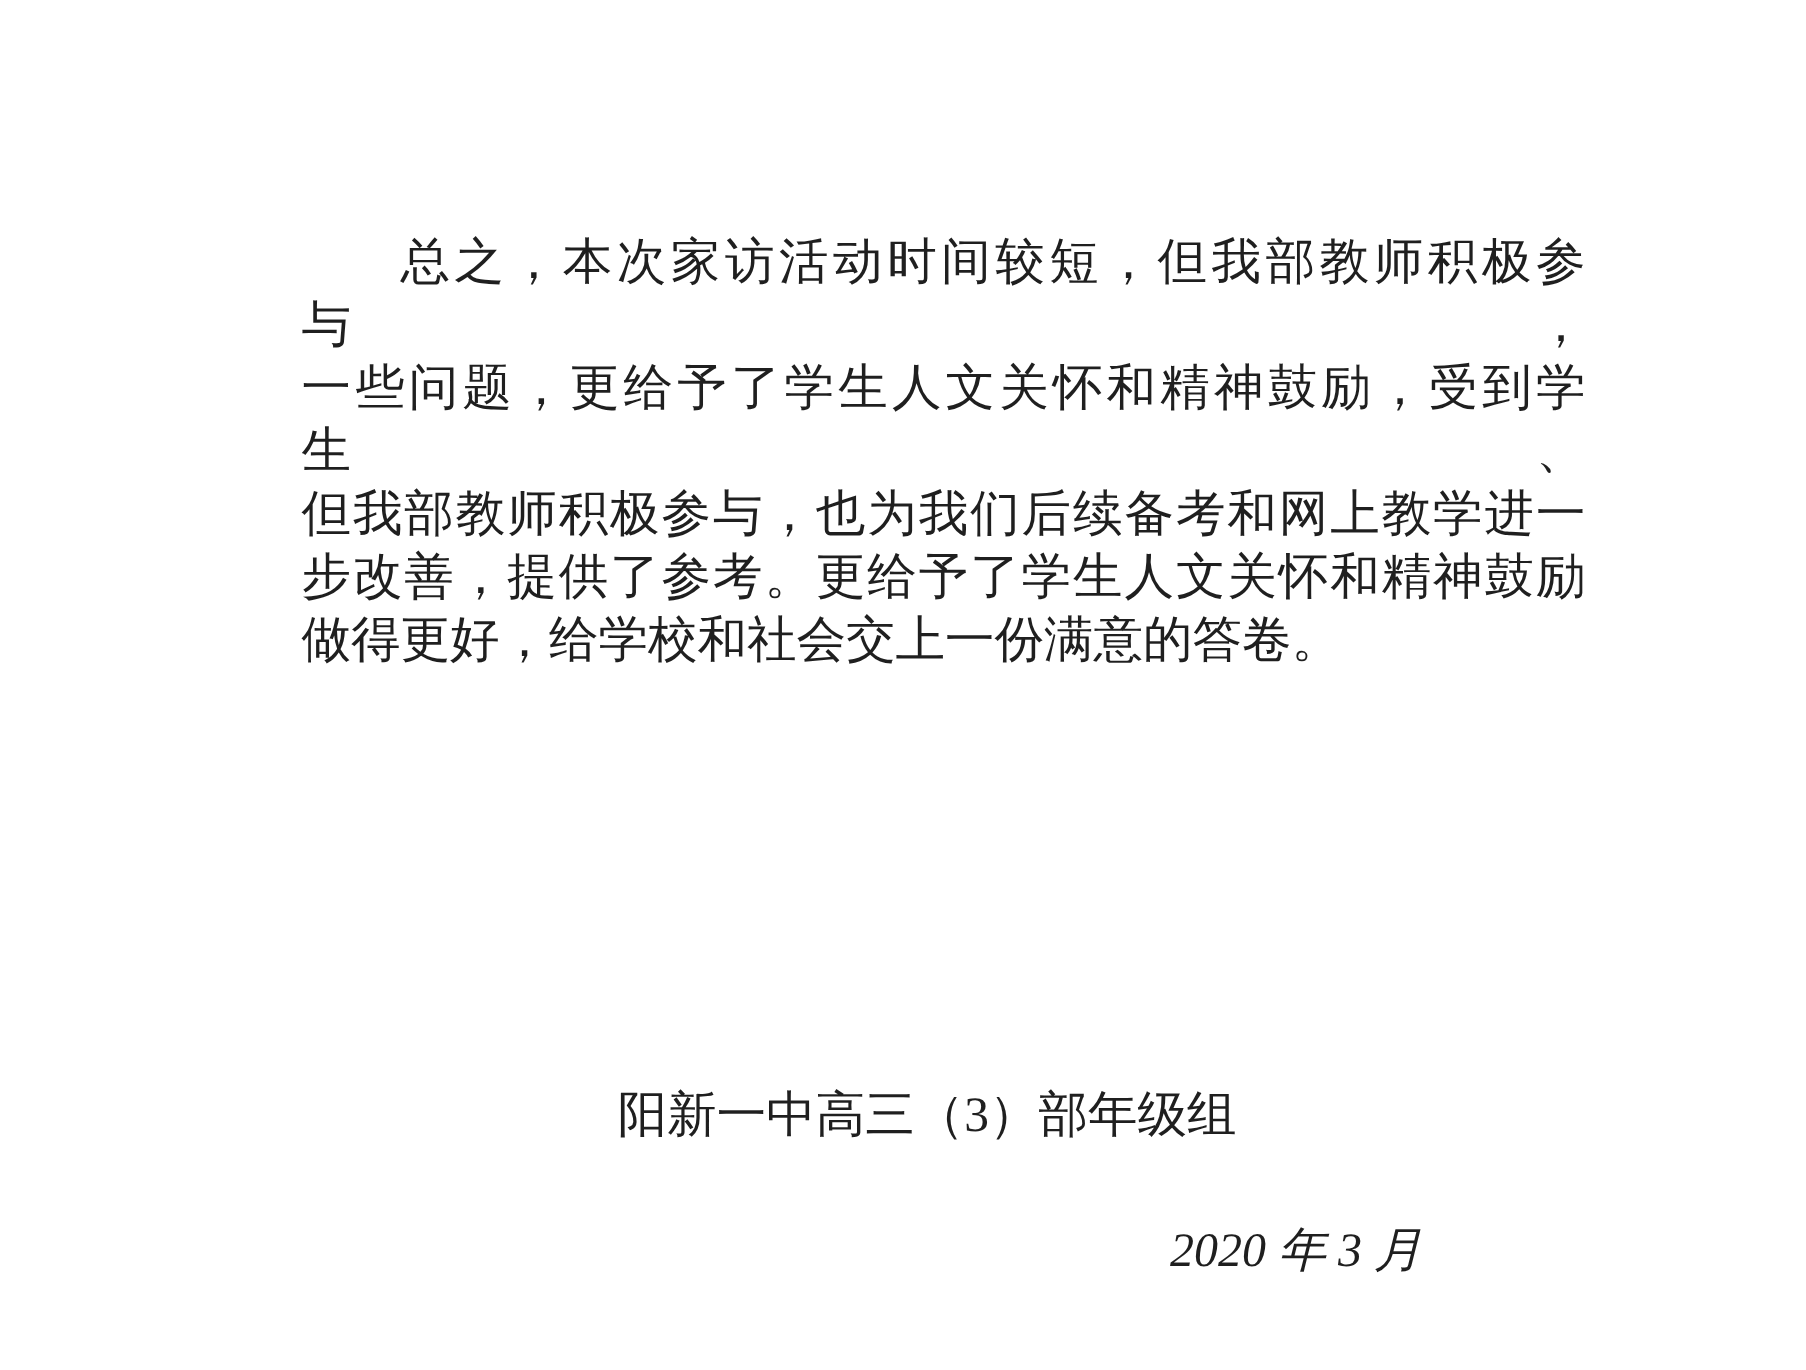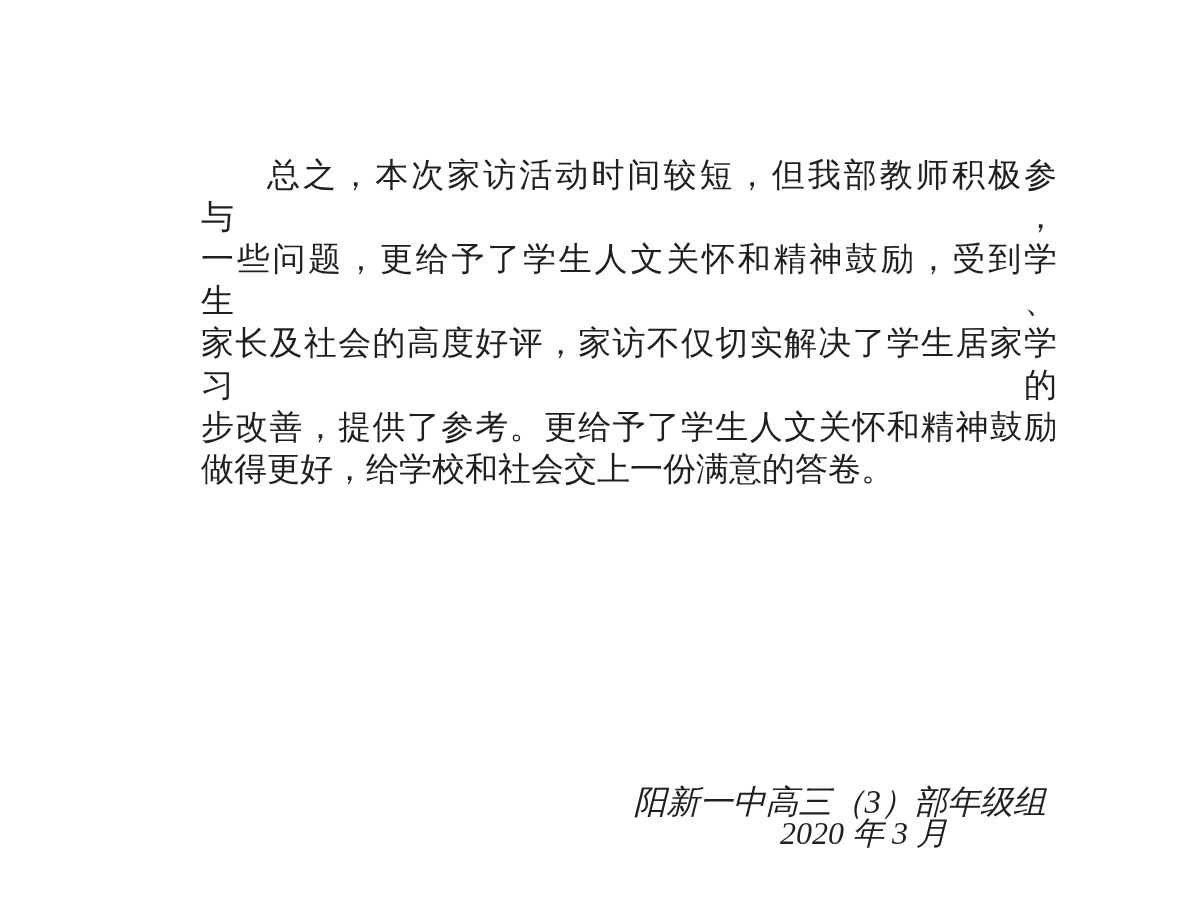--- a/index.html
+++ b/index.html
@@ -33,48 +33,47 @@
     white-space: normal;
     text-align: justify;
     text-align-last: justify;
     text-justify: inter-ideograph;
   }
   .line.indent {
     text-indent: 66px;
   }
   .signature {
     position: absolute;
-    top: 770px;
+    top: 712px;
     left: 190px;
     width: 856px;
-    text-align: right;
+    text-align: center;
     font-size: 33px;
     line-height: 65px;
-    font-style: italic;
   }
   .date {
     position: absolute;
     top: 801px;
     left: 190px;
     width: 758px;
     text-align: right;
     font-size: 32px;
     line-height: 65px;
     font-style: italic;
   }
 </style>
 </head>
 <body>
 
 <div class="page">
 
   <div class="body-text">
     <div class="line justify indent">总之，本次家访活动时间较短，但我部教师积极参与，</div>
     <div class="line justify">一些问题，更给予了学生人文关怀和精神鼓励，受到学生、</div>
-    <div class="line justify">家长及社会的高度好评，家访不仅切实解决了学生居家学习的</div>
+    <div class="line justify">但我部教师积极参与，也为我们后续备考和网上教学进一</div>
     <div class="line justify">步改善，提供了参考。更给予了学生人文关怀和精神鼓励</div>
     <div class="line">做得更好，给学校和社会交上一份满意的答卷。</div>
   </div>
 
   <div class="signature">阳新一中高三（3）部年级组</div>
 
   <div class="date">2020 年 3 月</div>
 
 </div>
 

